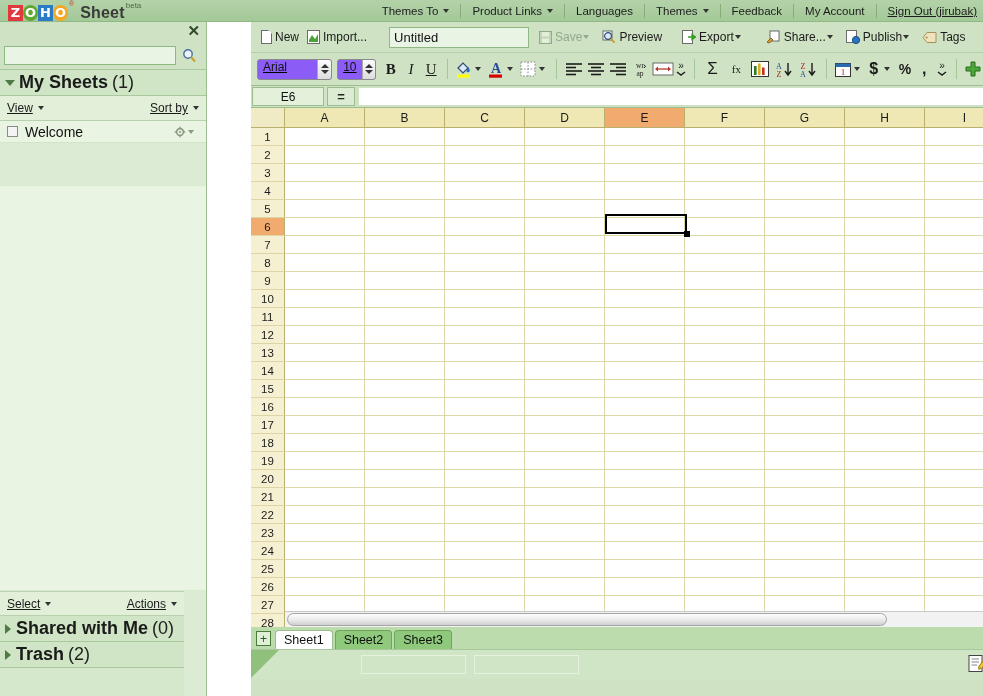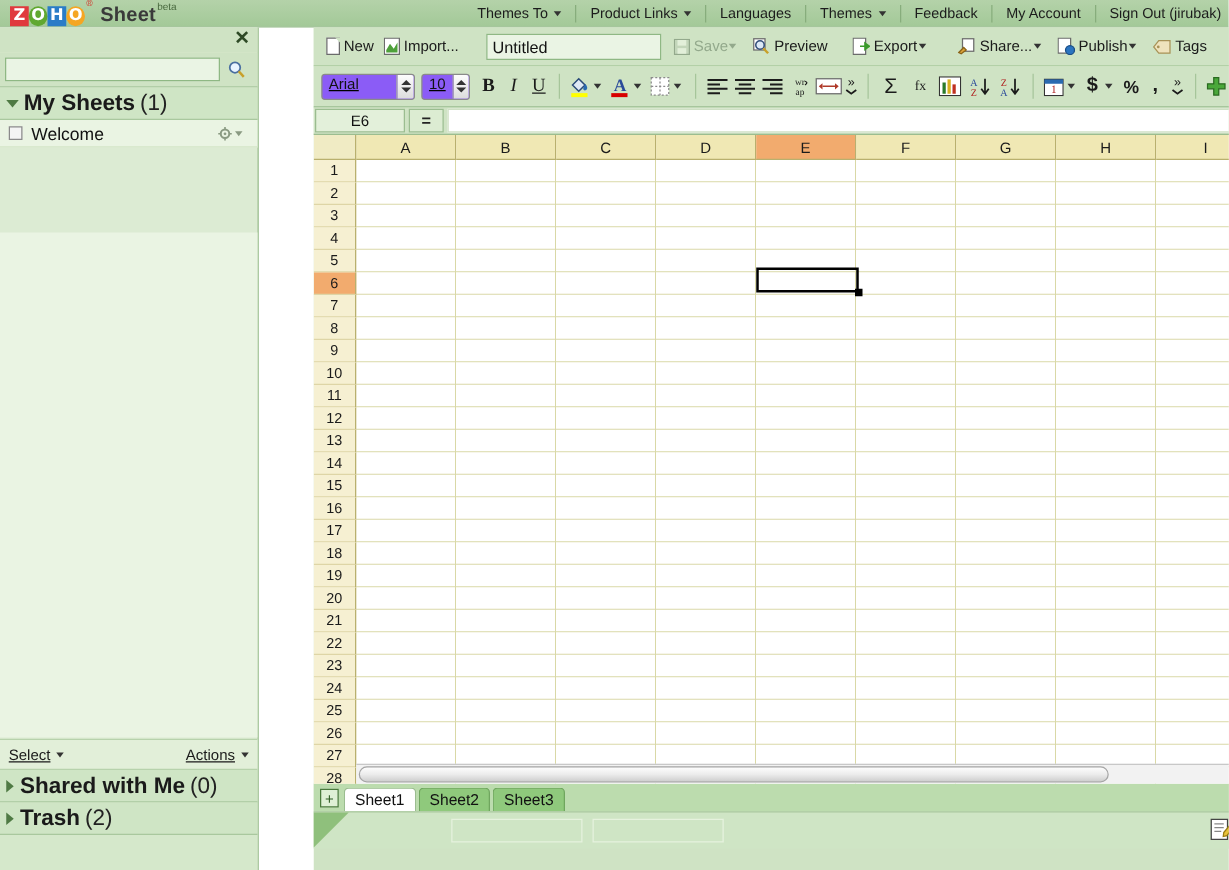--- a/index.html
+++ b/index.html
@@ -39,21 +39,21 @@
     letter-spacing: .2px; line-height: 18px;
   }
   .beta { font-size: 8px; color: #4a6a40; margin-left: 1px; align-self: flex-start; margin-top:1px;}
 
   .topnav { margin-left: auto; display: flex; align-items: center; height: 22px; }
   .topnav-item {
     color: #1c1c1c; font-size: 11.5px; padding: 0 11px; height: 14px;
     display: flex; align-items: center; white-space: nowrap;
     border-right: 1px solid #87ad7c; cursor: pointer;
   }
-  .topnav-item:last-child { border-right: none; padding-right: 6px; }
+  .topnav-item:last-child { border-right: none; padding-right: 6px; text-decoration: underline; }
   .caret-d {
     display:inline-block; width:0; height:0; margin-left: 5px;
     border-left: 3.5px solid transparent; border-right: 3.5px solid transparent;
     border-top: 4px solid #333;
   }
 
   
   .sidebar {
     position: absolute; left: 0; top: 22px; width: 207px; height: 674px;
     background: #dcebd3; border-right: 1px solid #9bbd90;
@@ -101,21 +101,21 @@
   .sb-file {
     height: 22px; display: flex; align-items: center; padding: 0 7px;
     border-bottom: 1px solid #d3e5c8; font-size: 14px; color: #111;
   }
   .file-check {
     width: 11px; height: 11px; border: 1px solid #8a8a8a; background:#f4f4f4;
     margin-right: 7px; cursor:pointer;
   }
   .file-gear { margin-left: auto; display:flex; align-items:center; color:#8a9a82; font-size: 12px; }
   .sb-body-fill { position:absolute; left:0; top:164px; bottom:106px; width:206px; background:#eaf4e3; }
-  .sb-bottom { position: absolute; left: 0; bottom: 0; width: 206px; }
+  .sb-bottom { position: absolute; left: 0; bottom: 0; width: 184px; }
   .sb-selectrow {
     height: 25px; display: flex; align-items: center; justify-content: space-between;
     padding: 0 7px; background: #e2efd9; border-top: 1px solid #b7d2ac; border-bottom:1px solid #b7d2ac;
     font-size: 12px;
   }
   .sb-foot { height: 28px; background:#d5e8cb; }
 
   
   .main { position: absolute; left: 207px; top: 22px; width: 776px; height: 674px; background: #cfe3c4; margin-left: 44px; }
 
@@ -344,20 +344,30 @@
         </svg>
       </div>
     </div>
 
     <div class="sb-section">
       <i class="tri-d"></i>
       <span>My Sheets</span>
       <span class="sec-count">(1)</span>
     </div>
 
+    <div class="sb-viewrow">
+      <div class="sb-link">
+        <span>View</span>
+        <i class="caret-d"></i>
+      </div>
+      <div class="sb-link">
+        <span>Sort by</span>
+        <i class="caret-d"></i>
+      </div>
+    </div>
 
     <div class="sb-filelist">
       <div class="sb-file">
         <span class="file-check"></span>
         <span>Welcome</span>
         <span class="file-gear">
           <svg width="12" height="12" viewBox="0 0 12 12" aria-hidden="true">
             <circle cx="6" cy="6" r="3.4" fill="none" stroke="#8a9a82" stroke-width="1.6"></circle>
             <circle cx="6" cy="6" r="1.1" fill="#8a9a82"></circle>
             <g stroke="#8a9a82" stroke-width="1.3">

